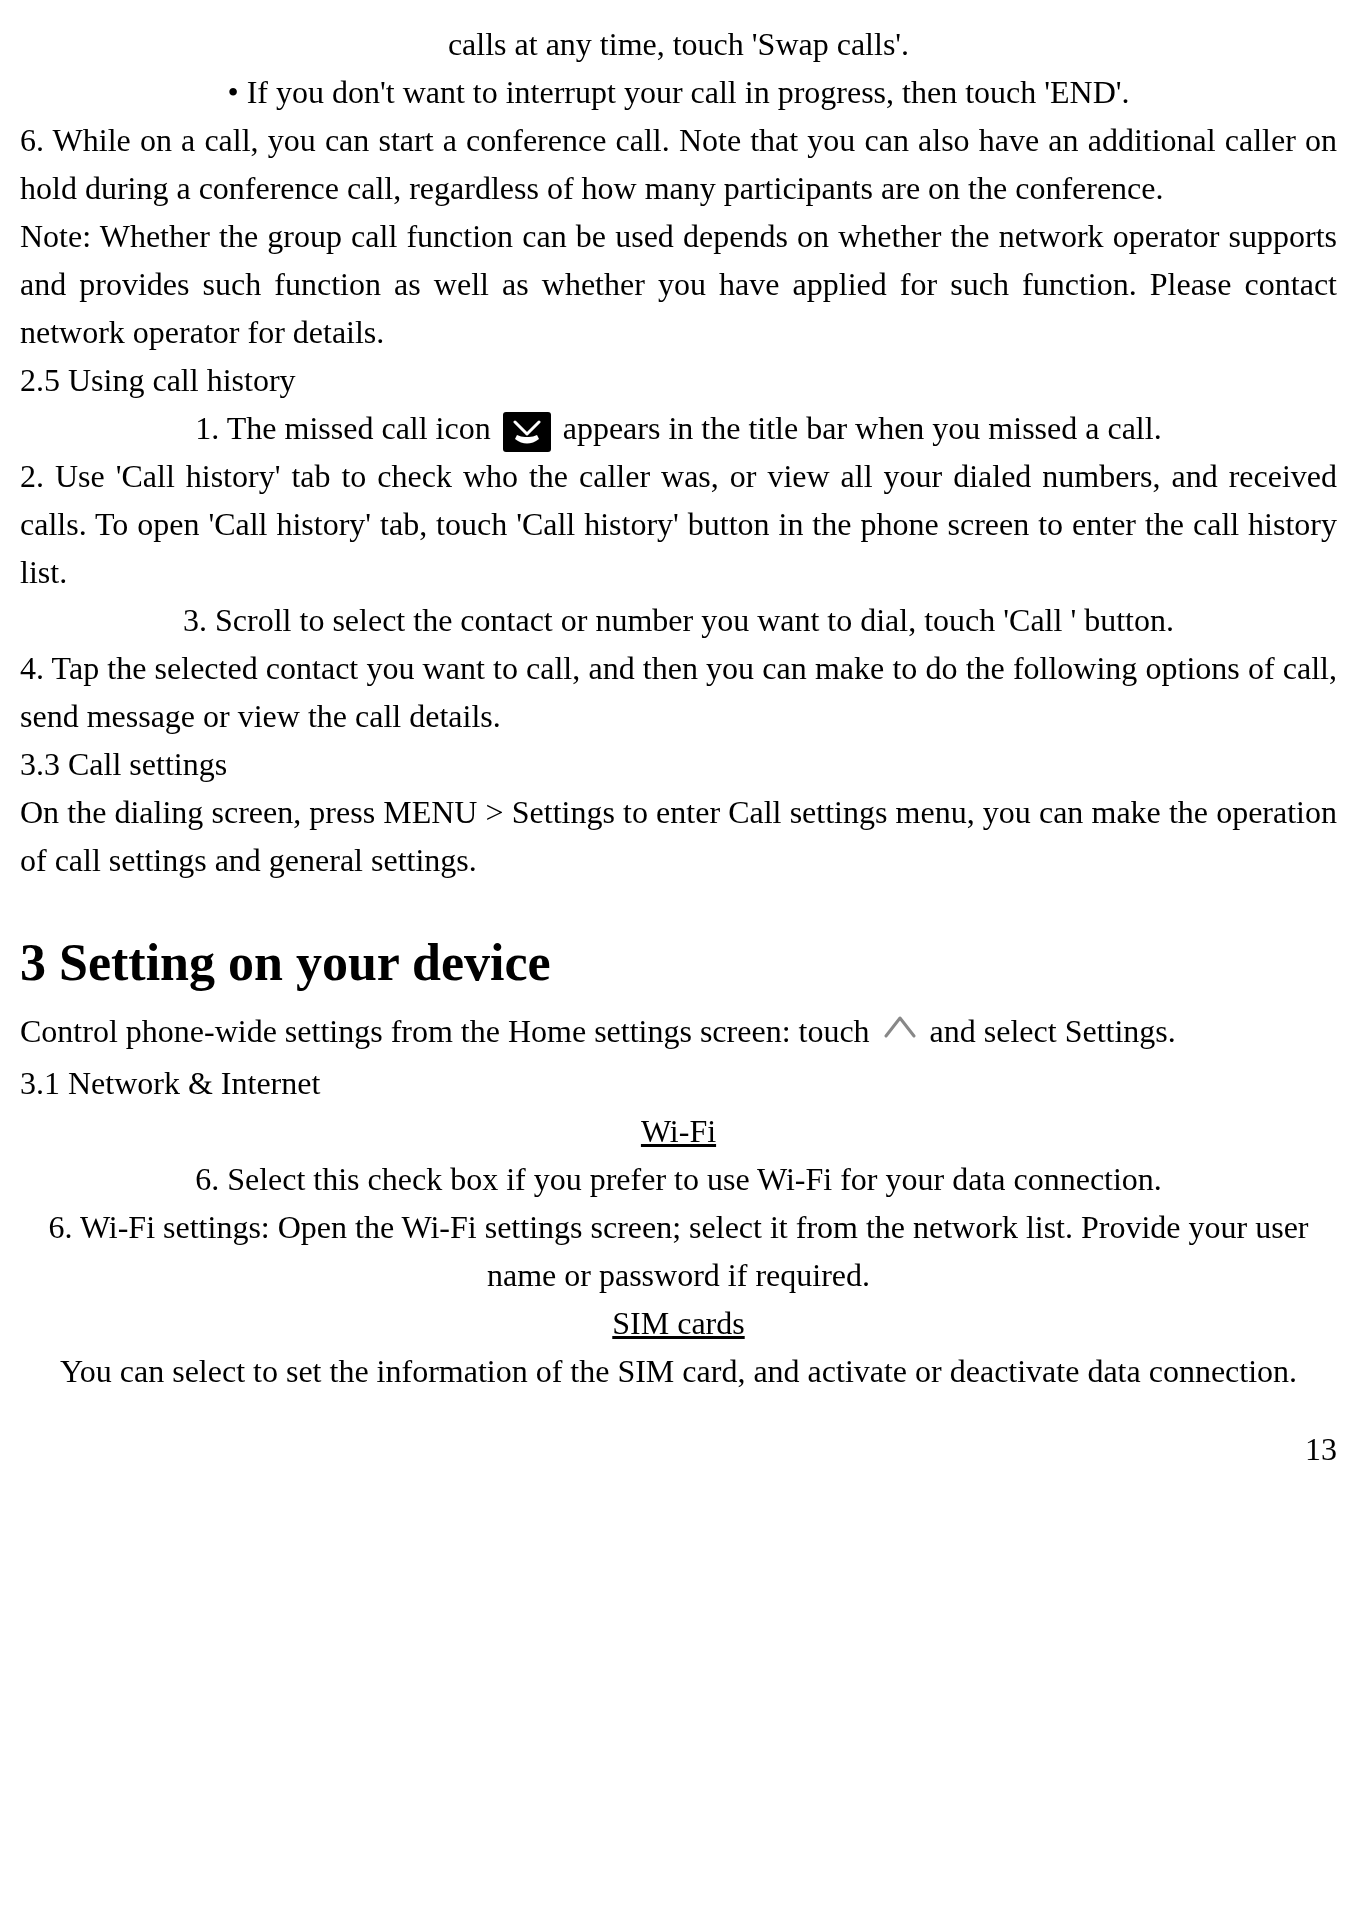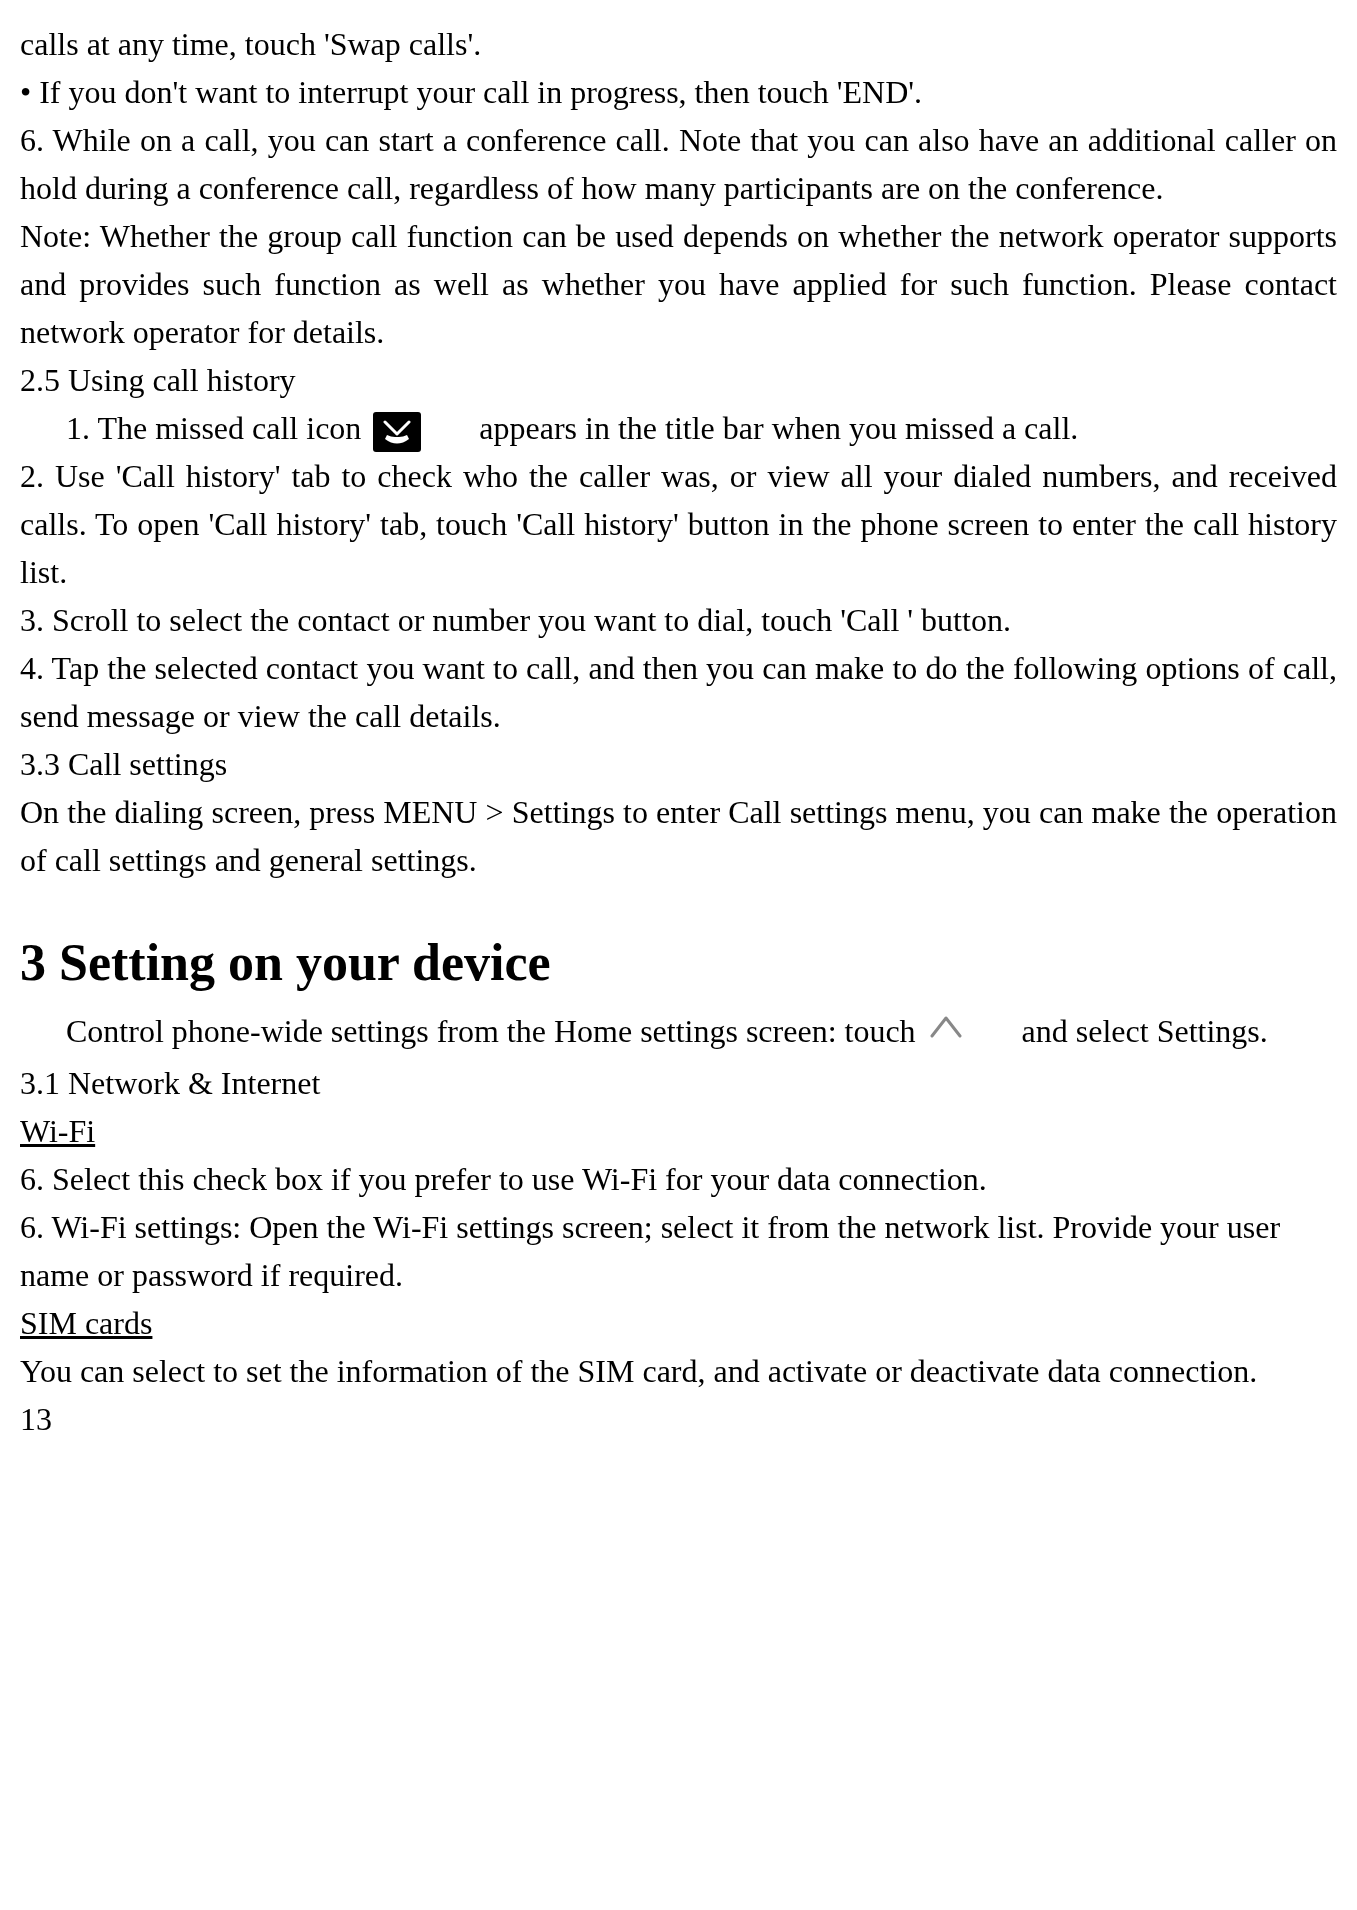--- a/index.html
+++ b/index.html
@@ -11,21 +11,21 @@
       color: #000;
       background: #fff;
       width: 1357px;
       box-sizing: border-box;
     }
     .para {
       text-align: justify;
       margin: 0;
     }
     .para-left {
-      text-align: left;
+      text-align: center;
       margin: 0;
     }
     .bold-heading {
       font-weight: normal;
       margin: 0;
     }
     .section-heading {
       font-weight: bold;
       font-size: 52px;
       margin: 40px 0 5px 0;
@@ -53,26 +53,26 @@
     .caret-icon {
       display: inline-block;
       vertical-align: middle;
       margin: 0 4px;
     }
     .caret-icon svg {
       width: 36px;
       height: 36px;
     }
     .page-number {
-      text-align: left;
+      text-align: right;
+      margin-top: 30px;
       font-size: 32px;
     }
     .inline-text {
       display: inline;
-      margin-left: 46px;
     }
   </style>
 </head>
 <body>
 
 <p class="para-left">calls at any time, touch 'Swap calls'.</p>
 <p class="para-left">• If you don't want to interrupt your call in progress, then touch 'END'.</p>
 <p class="para">6. While on a call, you can start a conference call. Note that you can also have an additional caller on hold during a conference call, regardless of how many participants are on the conference.</p>
 <p class="para">Note: Whether the group call function can be used depends on whether the network operator supports and provides such function as well as whether you have applied for such function. Please contact network operator for details.</p>
 <p class="bold-heading">2.5 Using call history</p>

